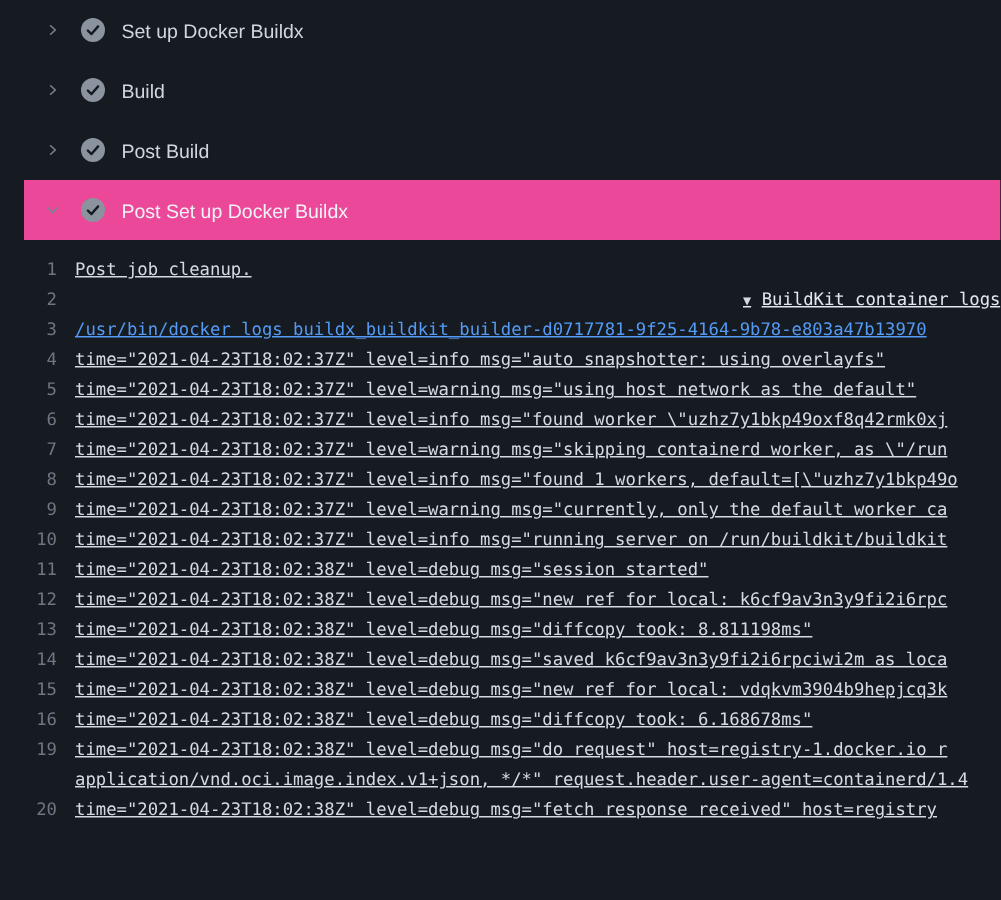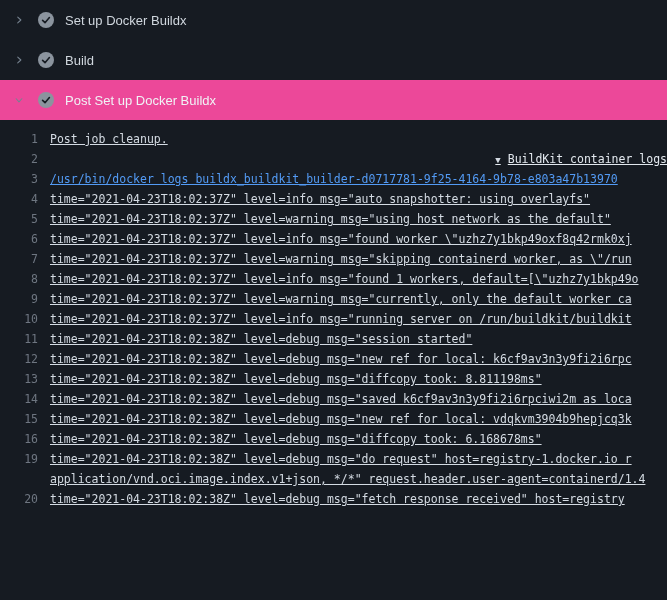--- a/index.html
+++ b/index.html
@@ -1,20 +1,20 @@
 <!DOCTYPE html>
 <html><head>
 <meta charset="utf-8">
 <style>
   * { margin:0; padding:0; box-sizing:border-box; }
   html,body {
     width:667px; height:600px; overflow:hidden;
     background:#161b22;
   }
-  .step-list { width:100%; }
+  .step-list { width:100%;padding-left:16px; }
   .section {
     display:flex; align-items:center;
     height:40px; padding-left:13px;
     cursor:pointer;
   }
   .section.expanded { background:#ec4899; }
   .chev {
     width:12px; display:flex; align-items:center; justify-content:center;
     color:#768390; flex:none;
   }
@@ -70,20 +70,34 @@
           <path d="M6 3.5 L11 8 L6 12.5" fill="none" stroke="currentColor" stroke-width="1.7" stroke-linecap="round" stroke-linejoin="round"></path>
         </svg>
       </span>
       <span class="check">
         <svg width="16" height="16" viewBox="0 0 16 16">
           <circle cx="8" cy="8" r="8" fill="#8b949e"></circle>
           <path d="M4.6 8.4 L7 10.7 L11.4 5.6" fill="none" stroke="#161b22" stroke-width="1.6" stroke-linecap="round" stroke-linejoin="round"></path>
         </svg>
       </span>
       <span class="title">Build</span>
+    </div>
+    <div class="section">
+      <span class="chev">
+        <svg width="10" height="10" viewBox="0 0 16 16">
+          <path d="M6 3.5 L11 8 L6 12.5" fill="none" stroke="currentColor" stroke-width="1.7" stroke-linecap="round" stroke-linejoin="round"></path>
+        </svg>
+      </span>
+      <span class="check">
+        <svg width="16" height="16" viewBox="0 0 16 16">
+          <circle cx="8" cy="8" r="8" fill="#8b949e"></circle>
+          <path d="M4.6 8.4 L7 10.7 L11.4 5.6" fill="none" stroke="#161b22" stroke-width="1.6" stroke-linecap="round" stroke-linejoin="round"></path>
+        </svg>
+      </span>
+      <span class="title">Post Build</span>
     </div>
     <div class="section expanded">
       <span class="chev">
         <svg width="10" height="10" viewBox="0 0 16 16">
           <path d="M3.5 6 L8 11 L12.5 6" fill="none" stroke="currentColor" stroke-width="1.7" stroke-linecap="round" stroke-linejoin="round"></path>
         </svg>
       </span>
       <span class="check">
         <svg width="16" height="16" viewBox="0 0 16 16">
           <circle cx="8" cy="8" r="8" fill="#8b949e"></circle>

